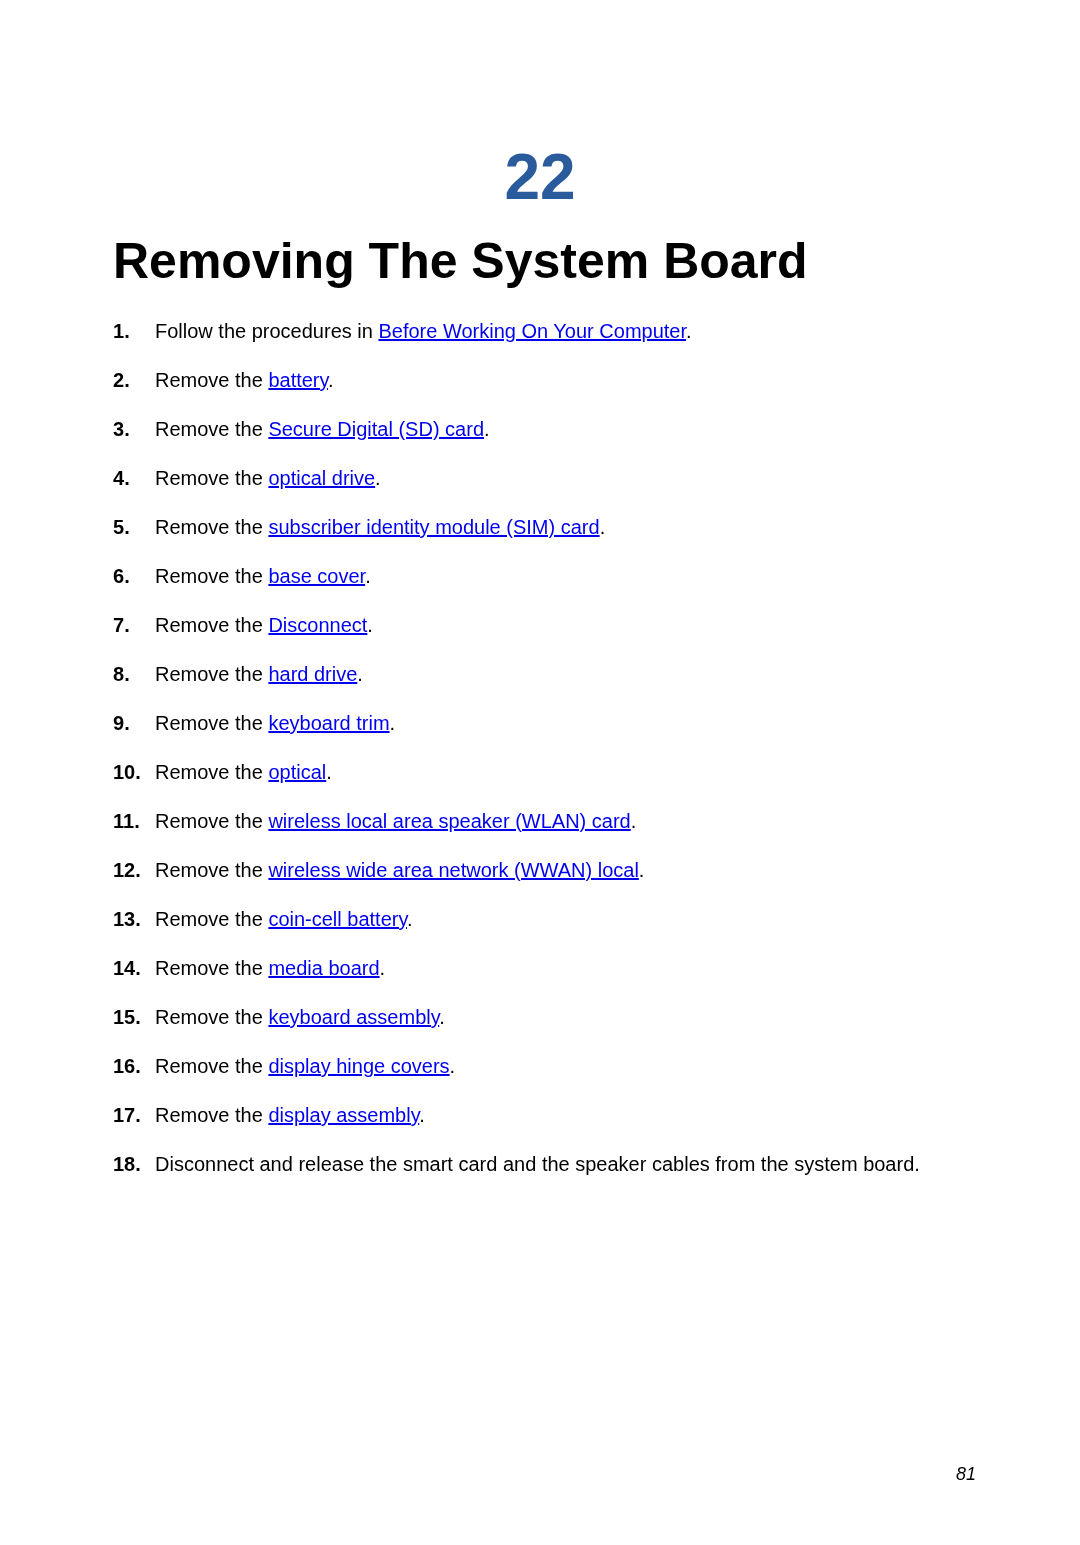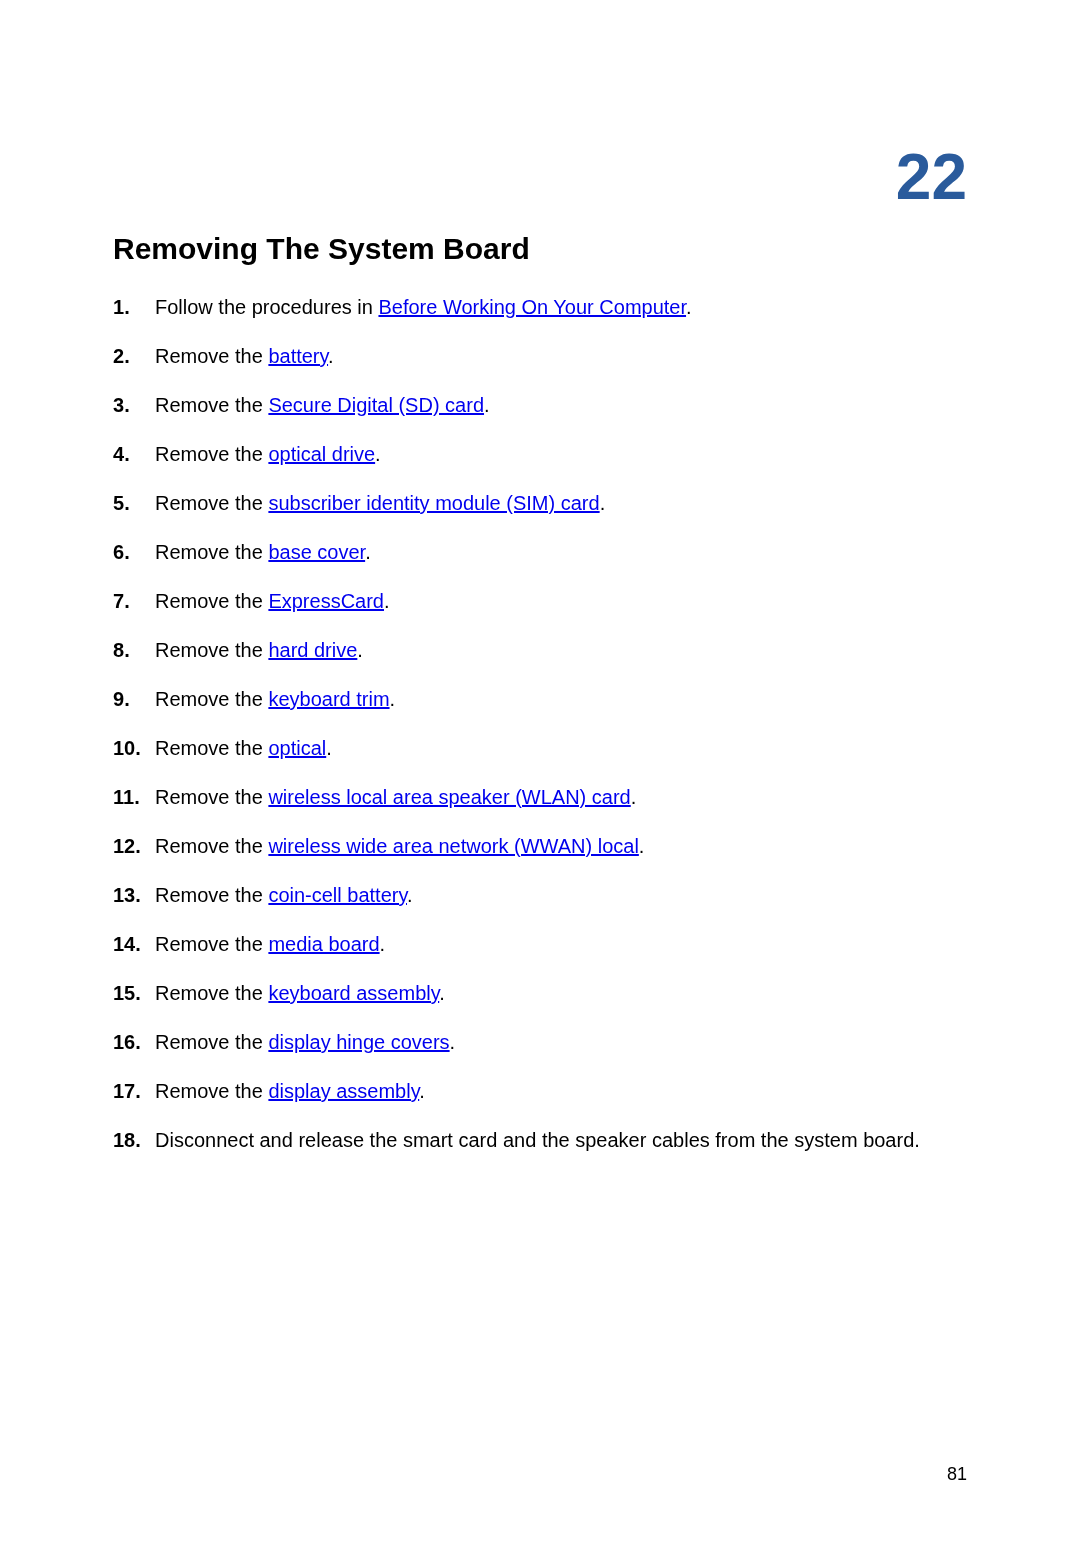--- a/index.html
+++ b/index.html
@@ -12,36 +12,36 @@
     background: #ffffff;
     width: 1080px;
     height: 1545px;
     position: relative;
     color: #000000;
   }
   .page {
     padding: 140px 113px 0 113px;
   }
   .chapter-number {
-    text-align: right;
+    text-align: center;
     font-size: 64px;
     font-weight: bold;
     color: #2a5b9c;
     font-family: "Arial Narrow", Arial, sans-serif;
     font-stretch: condensed;
     margin-bottom: 18px;
   }
   .chapter-title {
     font-size: 48px;
     font-weight: normal;
     letter-spacing: 2px;
     margin-bottom: 64px;
   }
   .section-title {
-    font-size: 30px;
+    font-size: 50px;
     font-weight: bold;
     font-family: "Arial Narrow", Arial, sans-serif;
     font-stretch: condensed;
     margin-bottom: 28px;
   }
   ol.steps {
     list-style: none;
     counter-reset: step;
   }
   ol.steps li {
@@ -65,44 +65,45 @@
   }
   .link {
     color: #0000ee;
     text-decoration: underline;
     cursor: pointer;
     text-align: right;
   }
   .page-num {
     position: absolute;
     bottom: 60px;
-    right: 113px;
+    right: 104px;
     font-size: 18px;
     font-family: "Arial Narrow", Arial, sans-serif;
     font-stretch: condensed;
+    font-style: italic;
   }
 </style>
 </head>
 <body>
 
 <div class="page">
 
   <div class="chapter-number">22</div>
 
 
   <h2 class="section-title">Removing The System Board</h2>
 
   <ol class="steps">
     <li><span>Follow the procedures in </span><span class="link">Before Working On Your Computer</span><span>.</span></li>
     <li><span>Remove the </span><span class="link">battery</span><span>.</span></li>
     <li><span>Remove the </span><span class="link">Secure Digital (SD) card</span><span>.</span></li>
     <li><span>Remove the </span><span class="link">optical drive</span><span>.</span></li>
     <li><span>Remove the </span><span class="link">subscriber identity module (SIM) card</span><span>.</span></li>
     <li><span>Remove the </span><span class="link">base cover</span><span>.</span></li>
-    <li><span>Remove the </span><span class="link">ExpressCard</span><span>.</span></li>
+    <li><span>Remove the </span><span class="link">Disconnect</span><span>.</span></li>
     <li><span>Remove the </span><span class="link">hard drive</span><span>.</span></li>
     <li><span>Remove the </span><span class="link">keyboard trim</span><span>.</span></li>
     <li><span>Remove the </span><span class="link">optical</span><span>.</span></li>
     <li><span>Remove the </span><span class="link">wireless local area speaker (WLAN) card</span><span>.</span></li>
     <li><span>Remove the </span><span class="link">wireless wide area network (WWAN) local</span><span>.</span></li>
     <li><span>Remove the </span><span class="link">coin-cell battery</span><span>.</span></li>
     <li><span>Remove the </span><span class="link">media board</span><span>.</span></li>
     <li><span>Remove the </span><span class="link">keyboard assembly</span><span>.</span></li>
     <li><span>Remove the </span><span class="link">display hinge covers</span><span>.</span></li>
     <li><span>Remove the </span><span class="link">display assembly</span><span>.</span></li>

